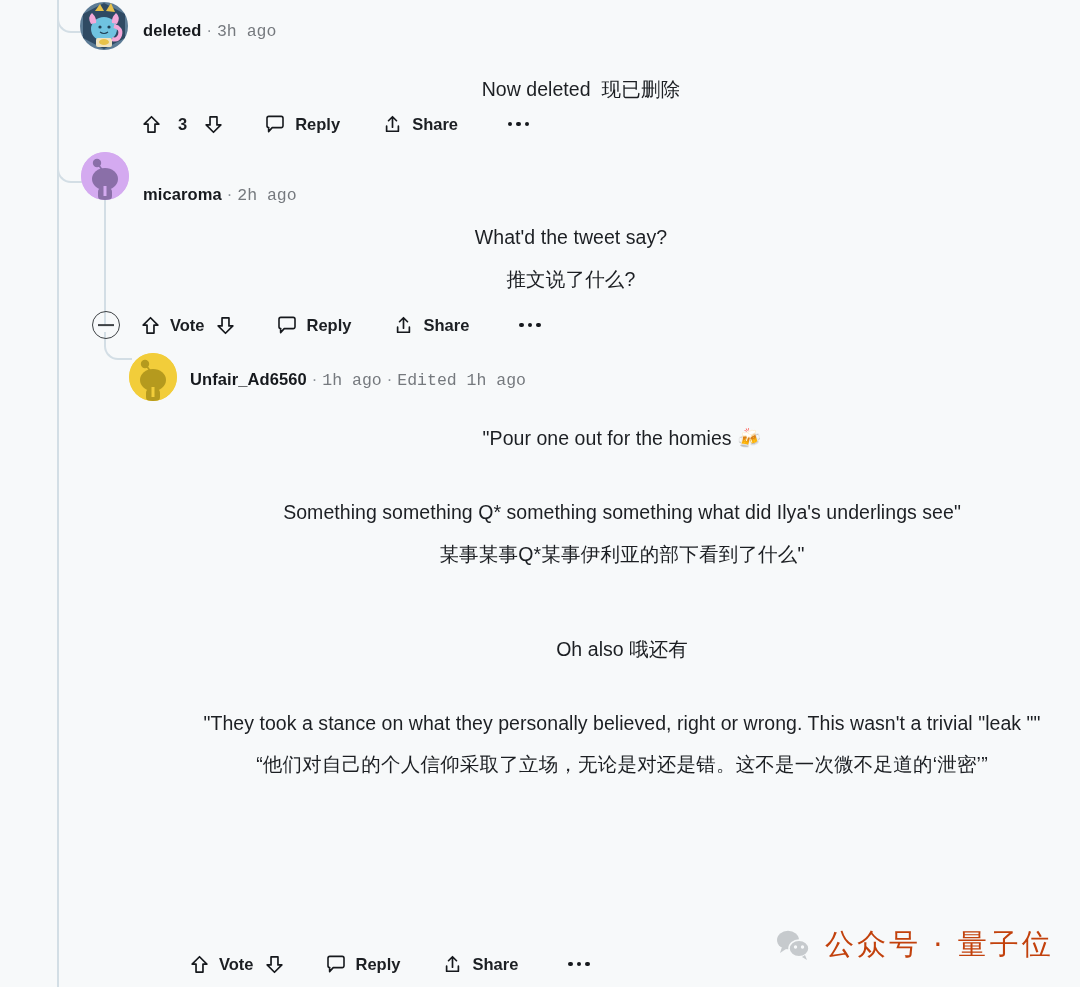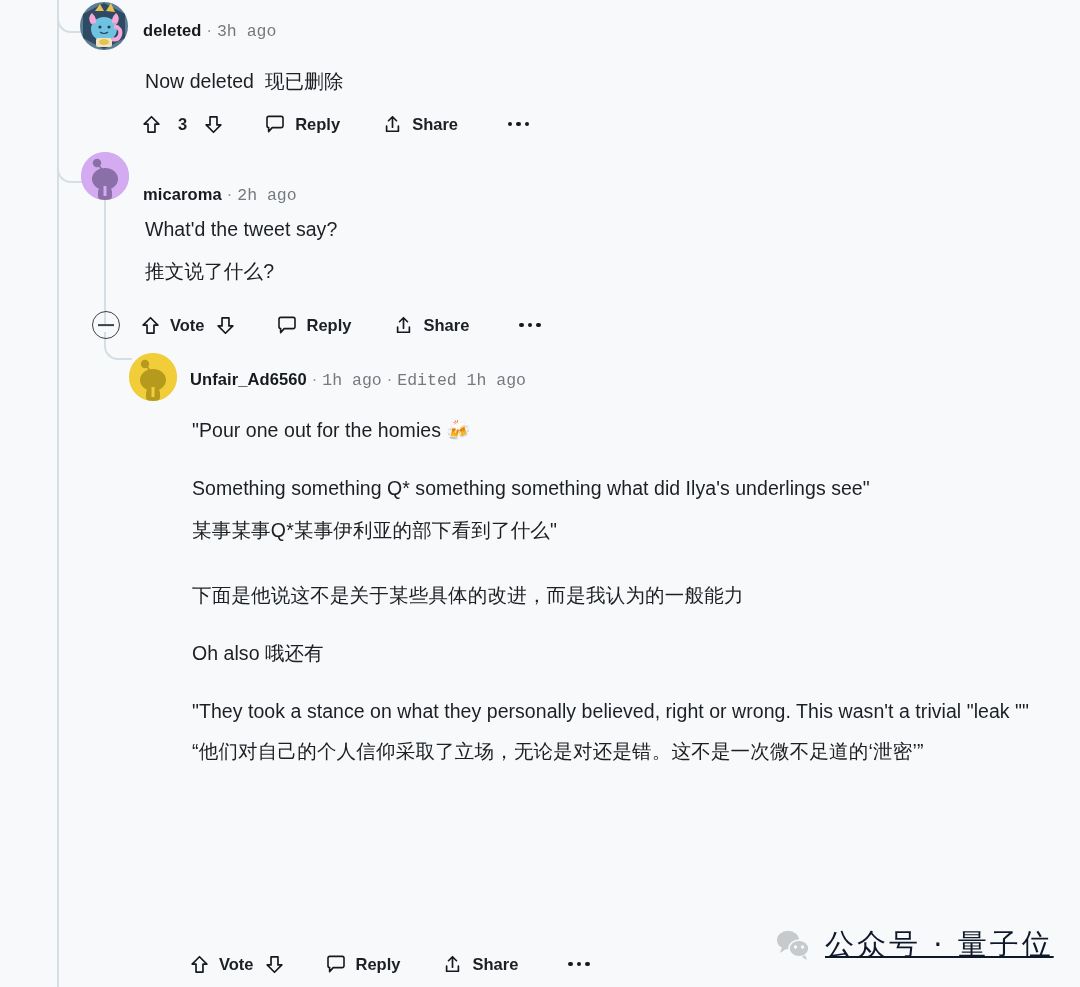--- a/index.html
+++ b/index.html
@@ -62,21 +62,21 @@
   .dot { color: #8b9197; margin: 0 5px; font-weight: 400; }
   .tstamp { color: #75797e; font-weight: 400; font-family: Liberation Mono, monospace; }
 
   .body {
     position: absolute;
     font-size: 19.5px;
     line-height: 29px;
     color: #1c1f23;
     letter-spacing: .05px;
   }
-  .body p { margin: 4px; }
+  .body p { margin: 12px; text-align: center; }
   .body .gap { height: 21px; }
   .body .zh { letter-spacing: .2px; }
 
   
   .actions {
     position: absolute;
     display: flex;
     align-items: center;
     height: 32px;
     font-size: 16.5px;
@@ -117,25 +117,24 @@
     background: #16191d; display: block;
   }
   .ico { display: block; flex: 0 0 auto; }
 
   
   .watermark {
     position: absolute;
     display: flex;
     align-items: center;
     gap: 14px;
-    color: #0f172a;
+    color: #c2410c;
     font-size: 29px;
     letter-spacing: 3px;
     font-family: "DejaVu Sans", "Liberation Sans", sans-serif;
-    text-decoration: underline;
   }
 </style>
 </head>
 <body>
 
 <div class="rail rail-root"></div>
 <div class="elbow" style="left:57px; top:5px;"></div>
 <div class="elbow" style="left:57px; top:155px;"></div>
 <div class="rail rail-l2" style="top:200px; height:125px;"></div>
 <div class="elbow" style="left:104px; top:332px;"></div>
@@ -277,21 +276,20 @@
   <div class="body" style="left:188px; top:412px; width:868px;">
     <p>"Pour one out for the homies 🍻</p>
 
     <div class="gap"></div>
 
     <p>Something something Q* something something what did Ilya's underlings see"</p>
     <p class="zh" style="margin-top:13px;">某事某事Q*某事伊利亚的部下看到了什么"</p>
 
     <div class="gap"></div>
 
-    <p class="zh" style="margin-top:11px;">下面是他说这不是关于某些具体的改进，而是我认为的一般能力</p>
 
     <div class="gap"></div>
 
     <p>Oh also   哦还有</p>
 
     <div class="gap"></div>
 
     <p>"They took a stance on what they personally believed, right or wrong. This wasn't a trivial "leak ""</p>
     <p class="zh" style="margin-top:11px;">“他们对自己的个人信仰采取了立场，无论是对还是错。这不是一次微不足道的‘泄密’”</p>
   </div>

